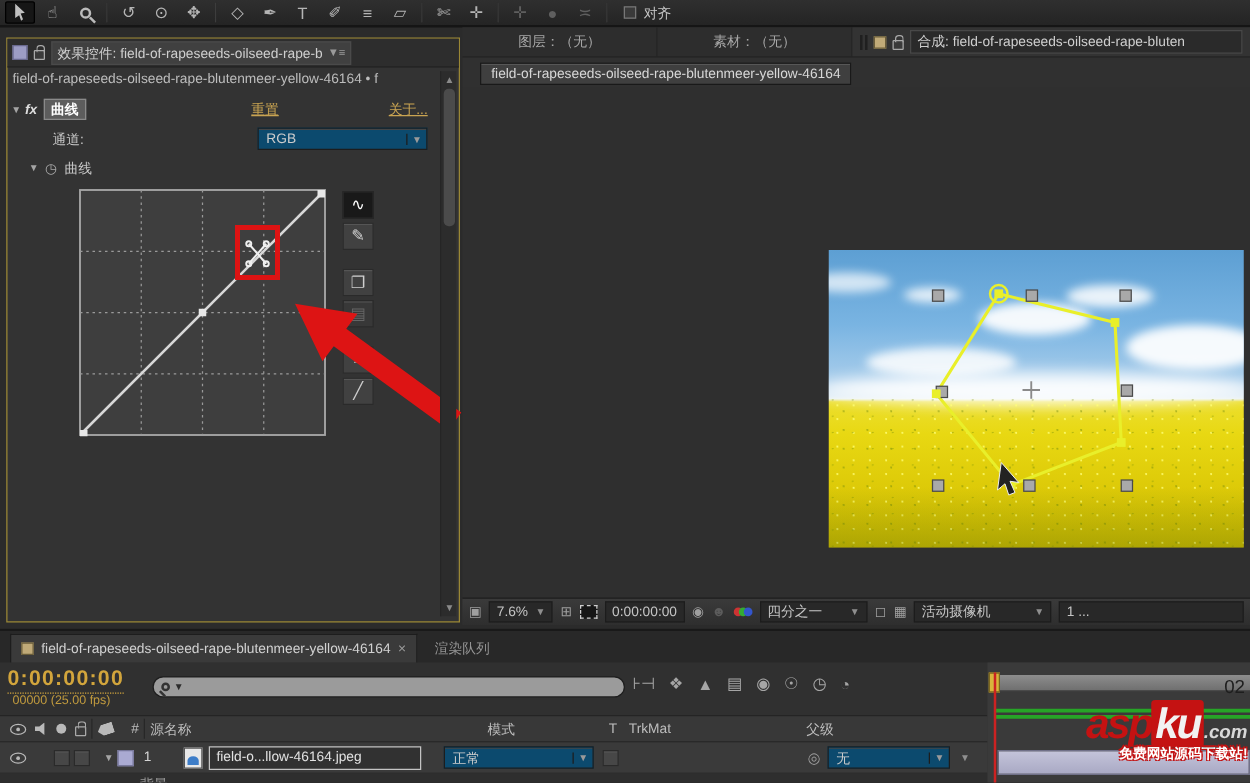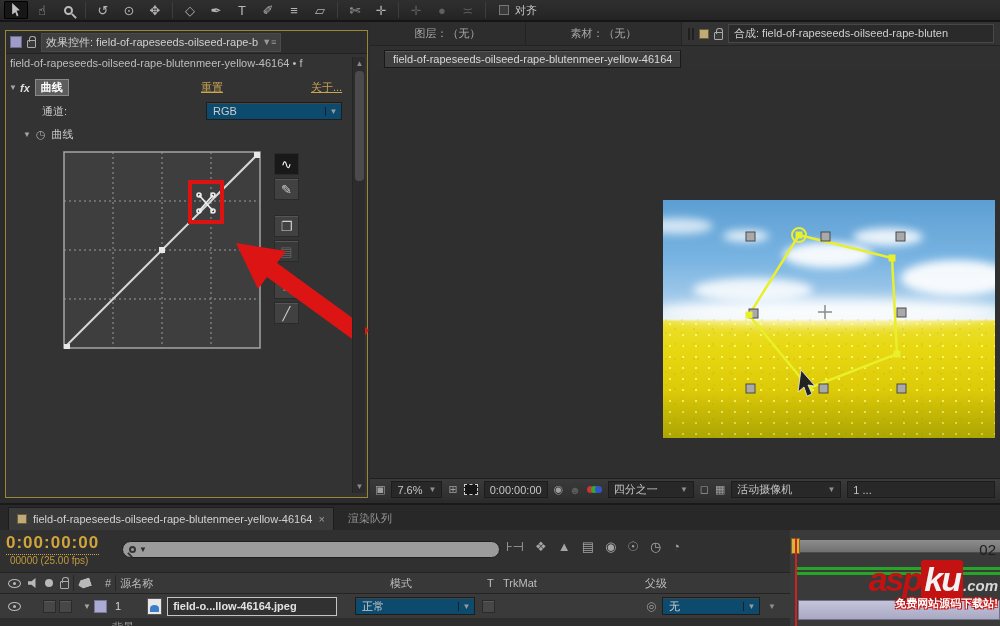--- a/index.html
+++ b/index.html
@@ -101,21 +101,21 @@
   .colsep { width:1px; height:16px; background:#272727; margin:0 4px; }
   .eye { width:13px; height:9px; border:1px solid #b9b9b9; border-radius:50%; position:relative; display:inline-block; }
   .eye::after { content:""; position:absolute; left:4px; top:2px; width:3px; height:3px; background:#b9b9b9; border-radius:50%; }
   .cp-speaker { width:10px; height:10px; clip-path:polygon(0 32%,35% 32%,75% 0,75% 100%,35% 68%,0 68%); background:#b9b9b9; }
   .soloc { width:8px; height:8px; border-radius:50%; background:#b9b9b9; display:inline-block; }
   .cp-tag { width:13px; height:9px; clip-path:polygon(0 50%,30% 0,100% 0,100% 100%,30% 100%); background:#b9b9b9; transform:rotate(-18deg); }
   .switchbox { width:13px; height:13px; background:#474747; border:1px solid #2a2a2a; box-shadow:inset 0 1px 0 #585858; display:inline-block; }
   .label-swatch { width:13px; height:13px; background:#aaaad2; border:1px solid #77779a; display:inline-block; }
   .thumb { width:15px; height:17px; background:#e8e8e8; border:1px solid #555; position:relative; display:inline-block; }
   .thumb::after { content:""; position:absolute; left:2px; top:6px; width:9px; height:7px; background:#3d7dc8; border-radius:50% 50% 0 0; }
-  #src-box { border:1px solid #c4c4c4; background:#313131; height:19px; display:inline-flex; align-items:center; padding:0 5px; color:#e2e2e2; font-weight:bold; white-space:nowrap; }
+  #src-box { border:1px solid #c4c4c4; background:#313131; height:19px; display:inline-flex; align-items:center; padding:0 5px; color:#e2e2e2; font-weight:normal; white-space:nowrap; }
   .pw { color:#9a9a9a; font-size:12px; }
 
   
   #track-area { left:790px; top:25px; width:210px; height:98px; background:#3a3a3a; overflow:hidden; }
   #ruler { position:absolute; left:10px; top:10px; width:200px; height:13px; background:linear-gradient(#8d8d8d,#707070); border-bottom:1px solid #4a4a4a; color:#1e1e1e; font-size:15px; text-align:right; padding:1px 4px 0 0; }
   #cti-head { position:absolute; left:1px; top:8px; width:9px; height:16px; background:#d8b43c; border:1px solid #7d671e; }
   #cti-line { position:absolute; left:5px; top:8px; width:2px; height:90px; background:#cc2222; }
   .greenline { position:absolute; left:6px; width:204px; height:3px; background:#27a527; }
   #layerbar { position:absolute; left:8px; top:70px; width:202px; height:20px; background:linear-gradient(#c4c4da,#a9a9c4); border:1px solid #707088; }
   #watermark { position:absolute; left:28px; top:12px; width:180px; text-align:right; line-height:1; }

